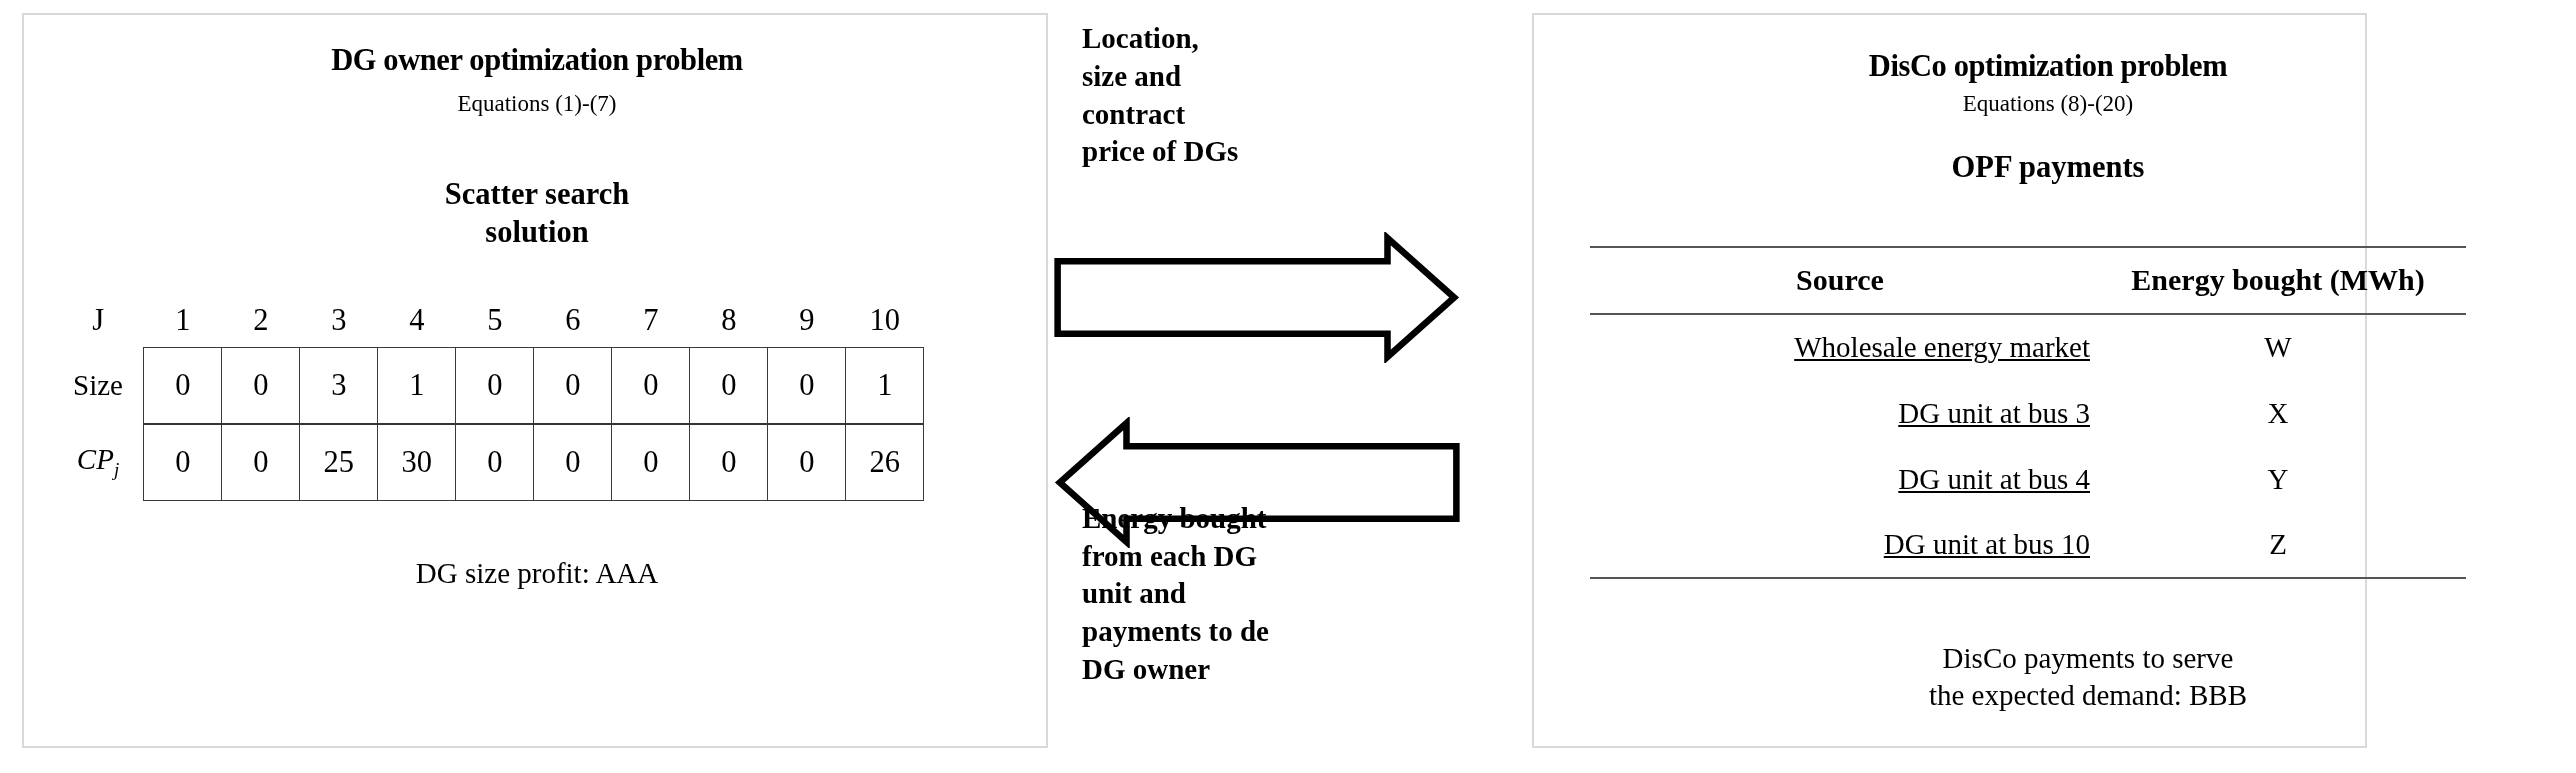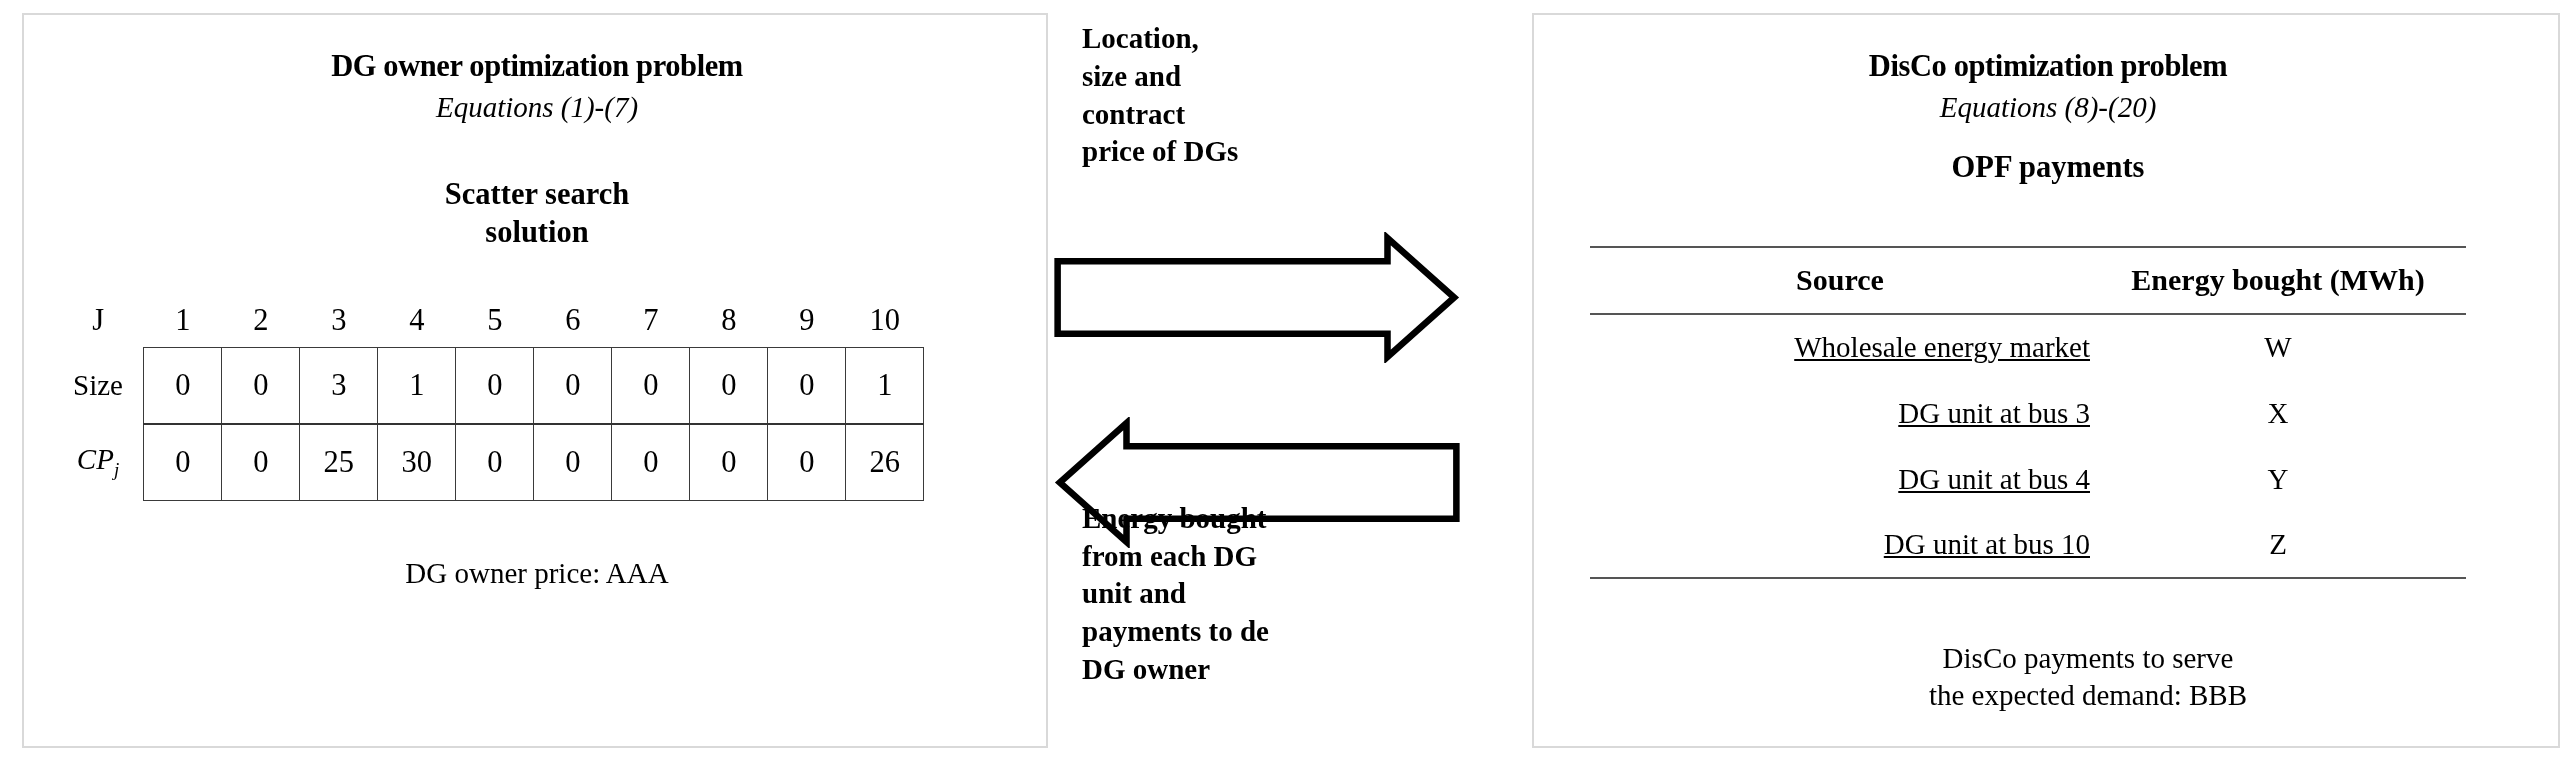--- a/index.html
+++ b/index.html
@@ -17,49 +17,48 @@
   }
 
   
   .panel {
     position: absolute;
     background: #ffffff;
     border: 2.2px solid #d9d9d9;
     box-sizing: border-box;
   }
   #left-panel  { left: 22px;   top: 13px; width: 1026px; height: 735px; }
-  #right-panel { left: 1532px; top: 13px; width: 1028px; height: 735px; }
+  #right-panel { left: 1532px; top: 13px; width: 835px; height: 735px; }
 
   
   .center-block {
     position: absolute;
     text-align: center;
     line-height: 1.22;
   }
   .title-bold {
     font-weight: bold;
     font-size: 30.5px;
     letter-spacing: -0.4px;
   }
   .subtitle {
-    font-size: 29px;
-    font-style: italic;
+    font-size: 23px;
   }
   .section-bold {
     font-weight: bold;
     font-size: 30.5px;
     line-height: 1.25;
   }
   .body-text {
     font-size: 29px;
     line-height: 1.28;
   }
 
   
-  #dg-title   { left: 0; top: 33px;  width: 1026px; }
+  #dg-title   { left: 0; top: 27px;  width: 1026px; }
   #dg-eqs     { left: 0; top: 75px; width: 1026px; }
   #dg-method  { left: 0; top: 160px; width: 1026px; }
 
   
   #matrix-wrap {
     position: absolute;
     left: 36px;
     top: 278px;
     width: 907px;
   }
@@ -208,21 +207,21 @@
         <td class="cell">0</td>
         <td class="cell">0</td>
         <td class="cell">0</td>
         <td class="cell">0</td>
         <td class="cell">26</td>
       </tr>
     </tbody>
       </table>
   </div>
 
-  <div class="center-block body-text" id="dg-profit">DG owner price: AAA</div>
+  <div class="center-block body-text" id="dg-profit">DG size profit: AAA</div>
 </div>
 
 <div id="arrow-area">
 
   <div class="arrow-label" id="label-forward">
       <div>Location,</div>
       <div>size and</div>
       <div>contract</div>
       <div>price of DGs</div>
     </div>

